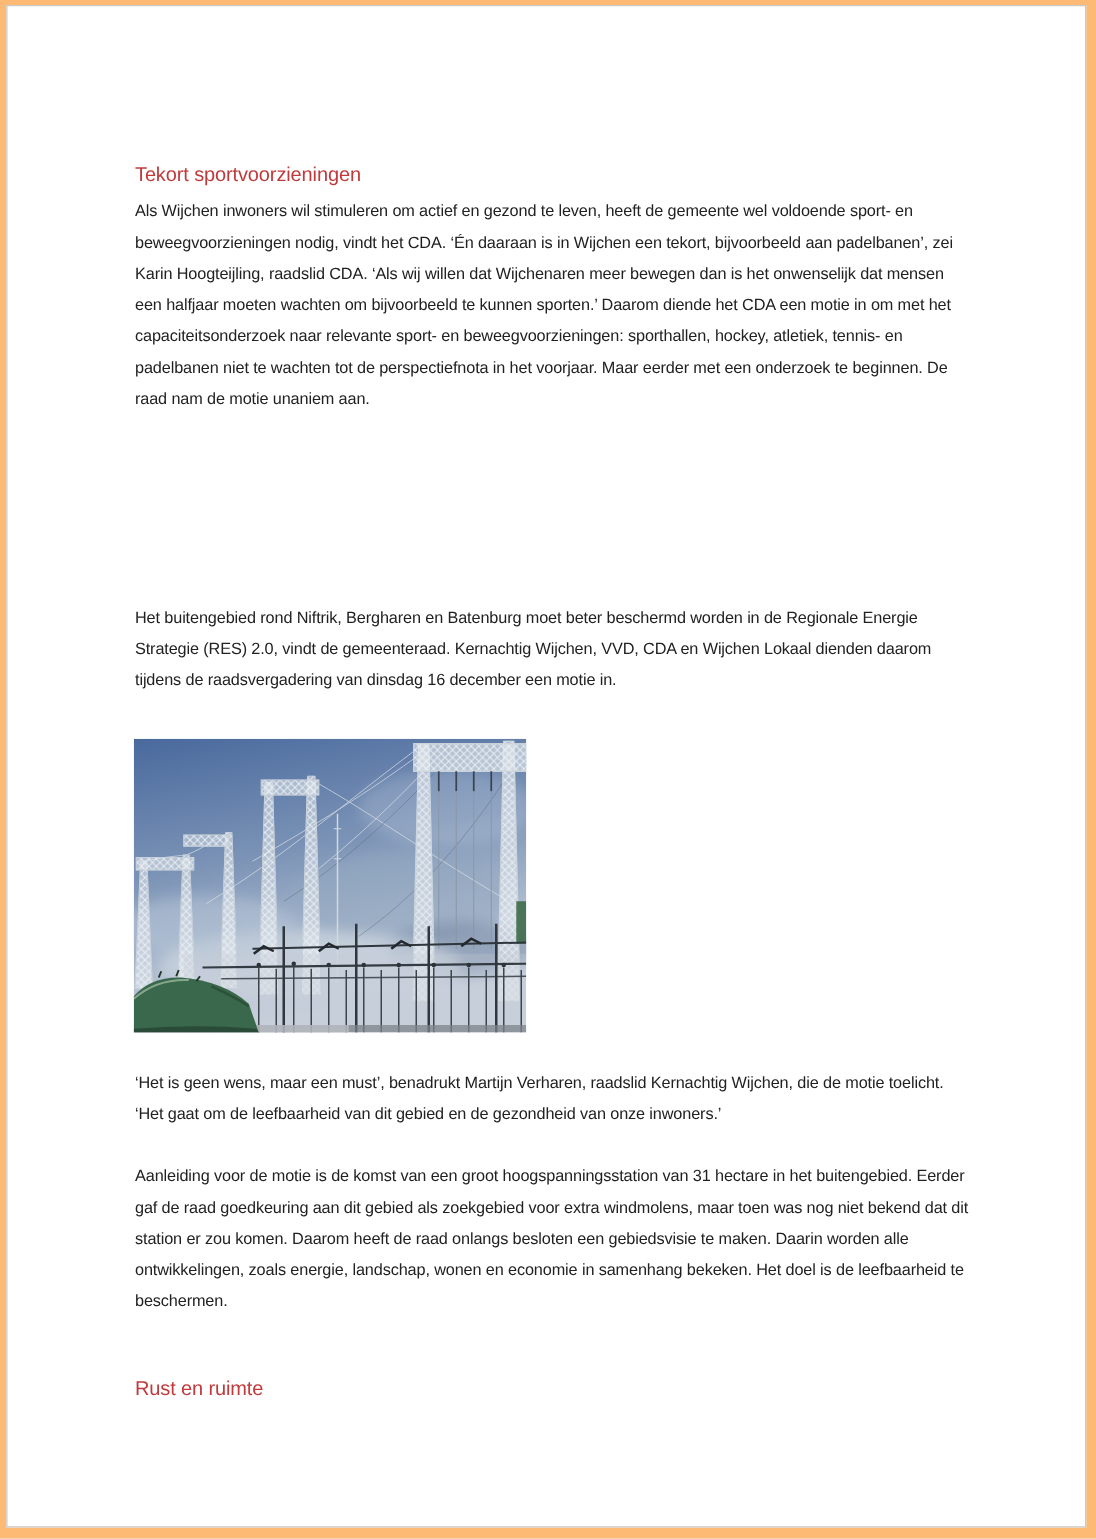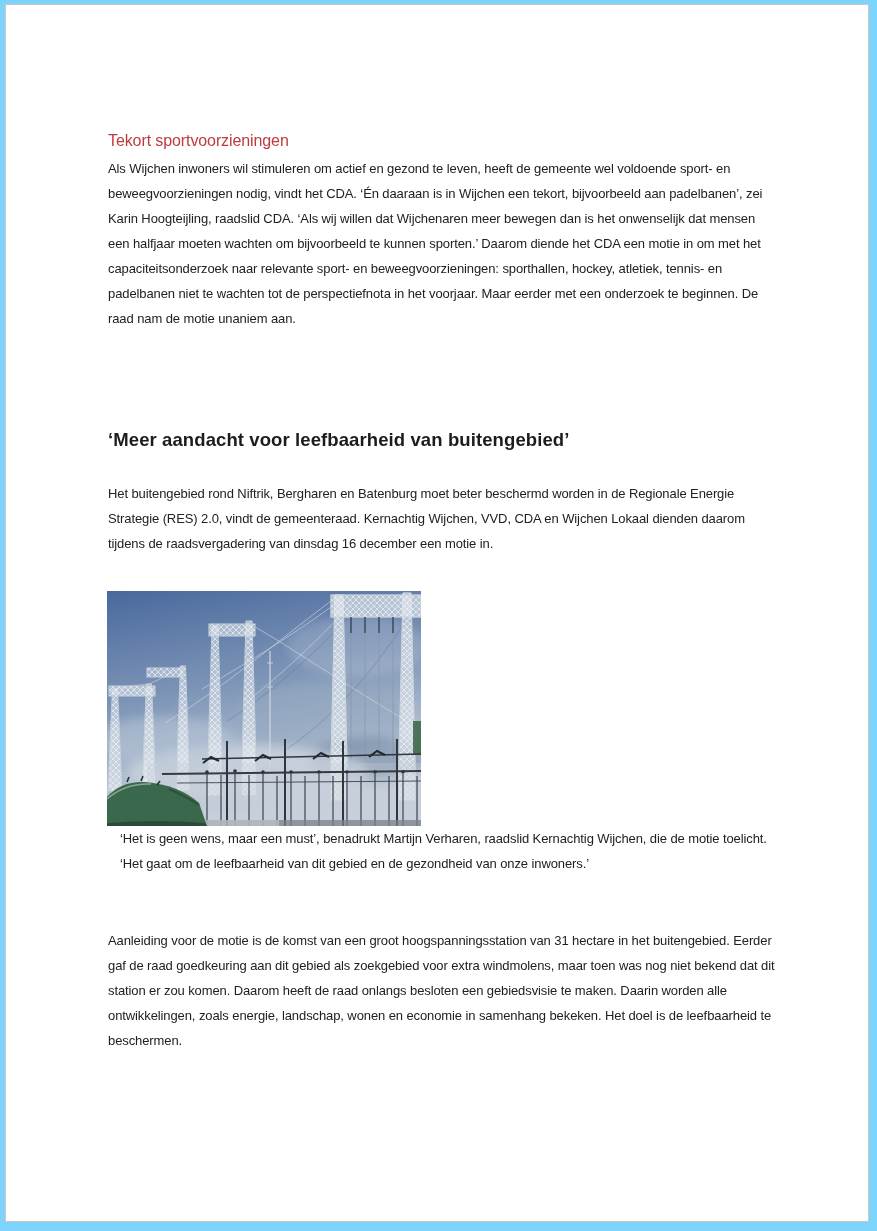--- a/index.html
+++ b/index.html
@@ -5,21 +5,21 @@
   html, body {
     margin: 0;
     padding: 0;
     background: #f2f2f2;
     font-family: "Liberation Sans", sans-serif;
   }
   .canvas {
     position: relative;
     width: 877px;
     height: 1231px;
-    background: #7dd3fc;
+    background: #fdba74;
     overflow: hidden;
   }
   .sheet {
     position: absolute;
     left: 5px;
     top: 4px;
     width: 864px;
     height: 1218px;
     background: #ffffff;
     border: 1px solid #c9c9c9;
@@ -60,21 +60,20 @@
 </head>
 <body>
 
 <div class="canvas">
   <div class="sheet"></div>
 
   <div class="tblock red-heading" style="top:130px;">Tekort sportvoorzieningen</div>
 
   <div class="tblock" style="top:156px;">Als Wijchen inwoners wil stimuleren om actief en gezond te leven, heeft de gemeente wel voldoende sport- en beweegvoorzieningen nodig, vindt het CDA. ‘Én daaraan is in Wijchen een tekort, bijvoorbeeld aan padelbanen’, zei Karin Hoogteijling, raadslid CDA. ‘Als wij willen dat Wijchenaren meer bewegen dan is het onwenselijk dat mensen een halfjaar moeten wachten om bijvoorbeeld te kunnen sporten.’ Daarom diende het CDA een motie in om met het capaciteitsonderzoek naar relevante sport- en beweegvoorzieningen: sporthallen, hockey, atletiek, tennis- en padelbanen niet te wachten tot de perspectiefnota in het voorjaar. Maar eerder met een onderzoek te beginnen. De raad nam de motie unaniem aan.</div>
 
-  <div class="tblock bold-heading" style="top:428px;">‘Meer aandacht voor leefbaarheid van buitengebied’</div>
 
   <div class="tblock lede" style="top:481px;">Het buitengebied rond Niftrik, Bergharen en Batenburg moet beter beschermd worden in de Regionale Energie Strategie (RES) 2.0, vindt de gemeenteraad. Kernachtig Wijchen, VVD, CDA en Wijchen Lokaal dienden daarom tijdens de raadsvergadering van dinsdag 16 december een motie in.</div>
 
   <div class="photo">
     <svg width="314" height="235" viewBox="0 0 314 235" xmlns="http://www.w3.org/2000/svg">
       <defs>
         <linearGradient id="sky" x1="0" y1="0" x2="0.25" y2="1">
           <stop offset="0" stop-color="#49699d"></stop>
           <stop offset="0.45" stop-color="#7b93b6"></stop>
           <stop offset="0.8" stop-color="#b3c0d2"></stop>
@@ -212,17 +211,18 @@
       <g>
         <path d="M0 235 L0 206 Q 14 190 38 191 Q 72 194 92 212 L 100 235 Z" fill="#3a684c"></path>
         <path d="M0 208 Q 18 192 44 193" stroke="#8fae96" stroke-width="1.6" fill="none" opacity="0.9"></path>
         <path d="M62 198 Q 80 206 92 214" stroke="#24452f" stroke-width="2" fill="none" opacity="0.6"></path>
         <path d="M20 191 l2 -5 M34 190 l2 -5 M50 194 l3 -4" stroke="#22372a" stroke-width="1.6" fill="none"></path>
         <path d="M0 232 Q 50 228 98 232 L 100 235 L 0 235 Z" fill="#1e3326" opacity="0.55"></path>
       </g>
     </svg>
   </div>
 
-  <div class="tblock" style="top:826px;margin-left:12px;">‘Het is geen wens, maar een must’, benadrukt Martijn Verharen, raadslid Kernachtig Wijchen, die de motie toelicht. ‘Het gaat om de leefbaarheid van dit gebied en de gezondheid van onze inwoners.’</div>
+  <div class="tblock" style="top:853px;">‘Het is geen wens, maar een must’, benadrukt Martijn Verharen, raadslid Kernachtig Wijchen, die de motie toelicht. ‘Het gaat om de leefbaarheid van dit gebied en de gezondheid van onze inwoners.’</div>
 
   <div class="tblock" style="top:928px;">Aanleiding voor de motie is de komst van een groot hoogspanningsstation van 31 hectare in het buitengebied. Eerder gaf de raad goedkeuring aan dit gebied als zoekgebied voor extra windmolens, maar toen was nog niet bekend dat dit station er zou komen. Daarom heeft de raad onlangs besloten een gebiedsvisie te maken. Daarin worden alle ontwikkelingen, zoals energie, landschap, wonen en economie in samenhang bekeken. Het doel is de leefbaarheid te beschermen.</div>
 
+  <div class="tblock red-heading" style="top:1101px;">Rust en ruimte</div>
 </div>
 
 </body></html>

